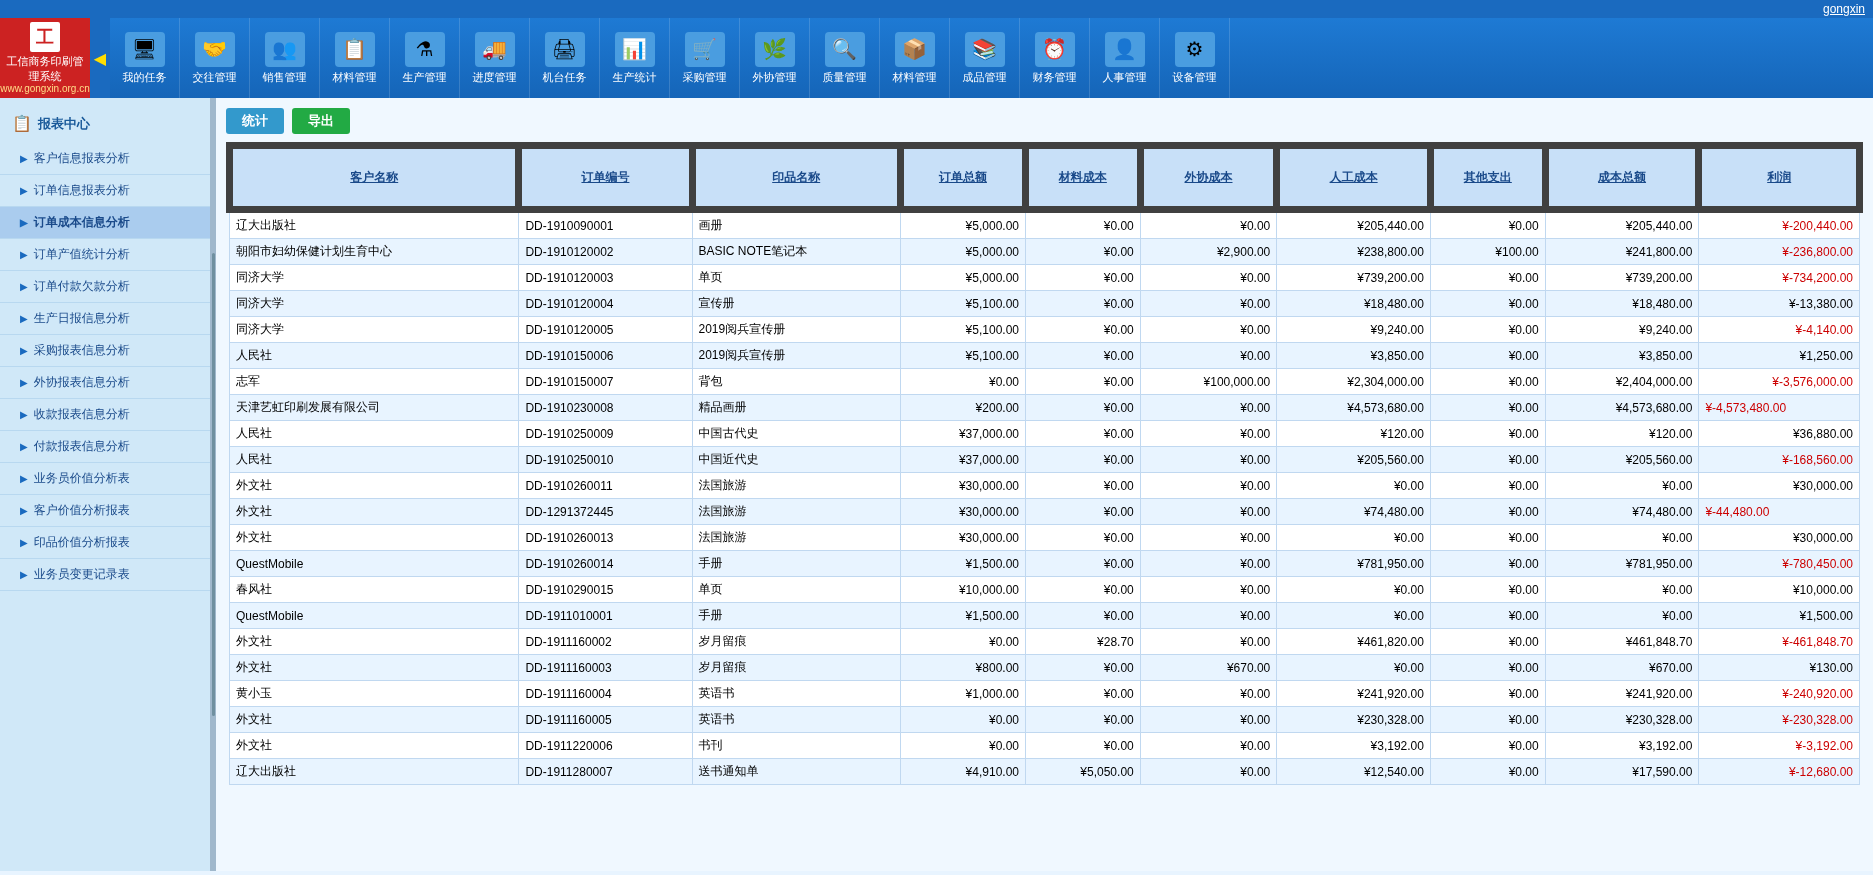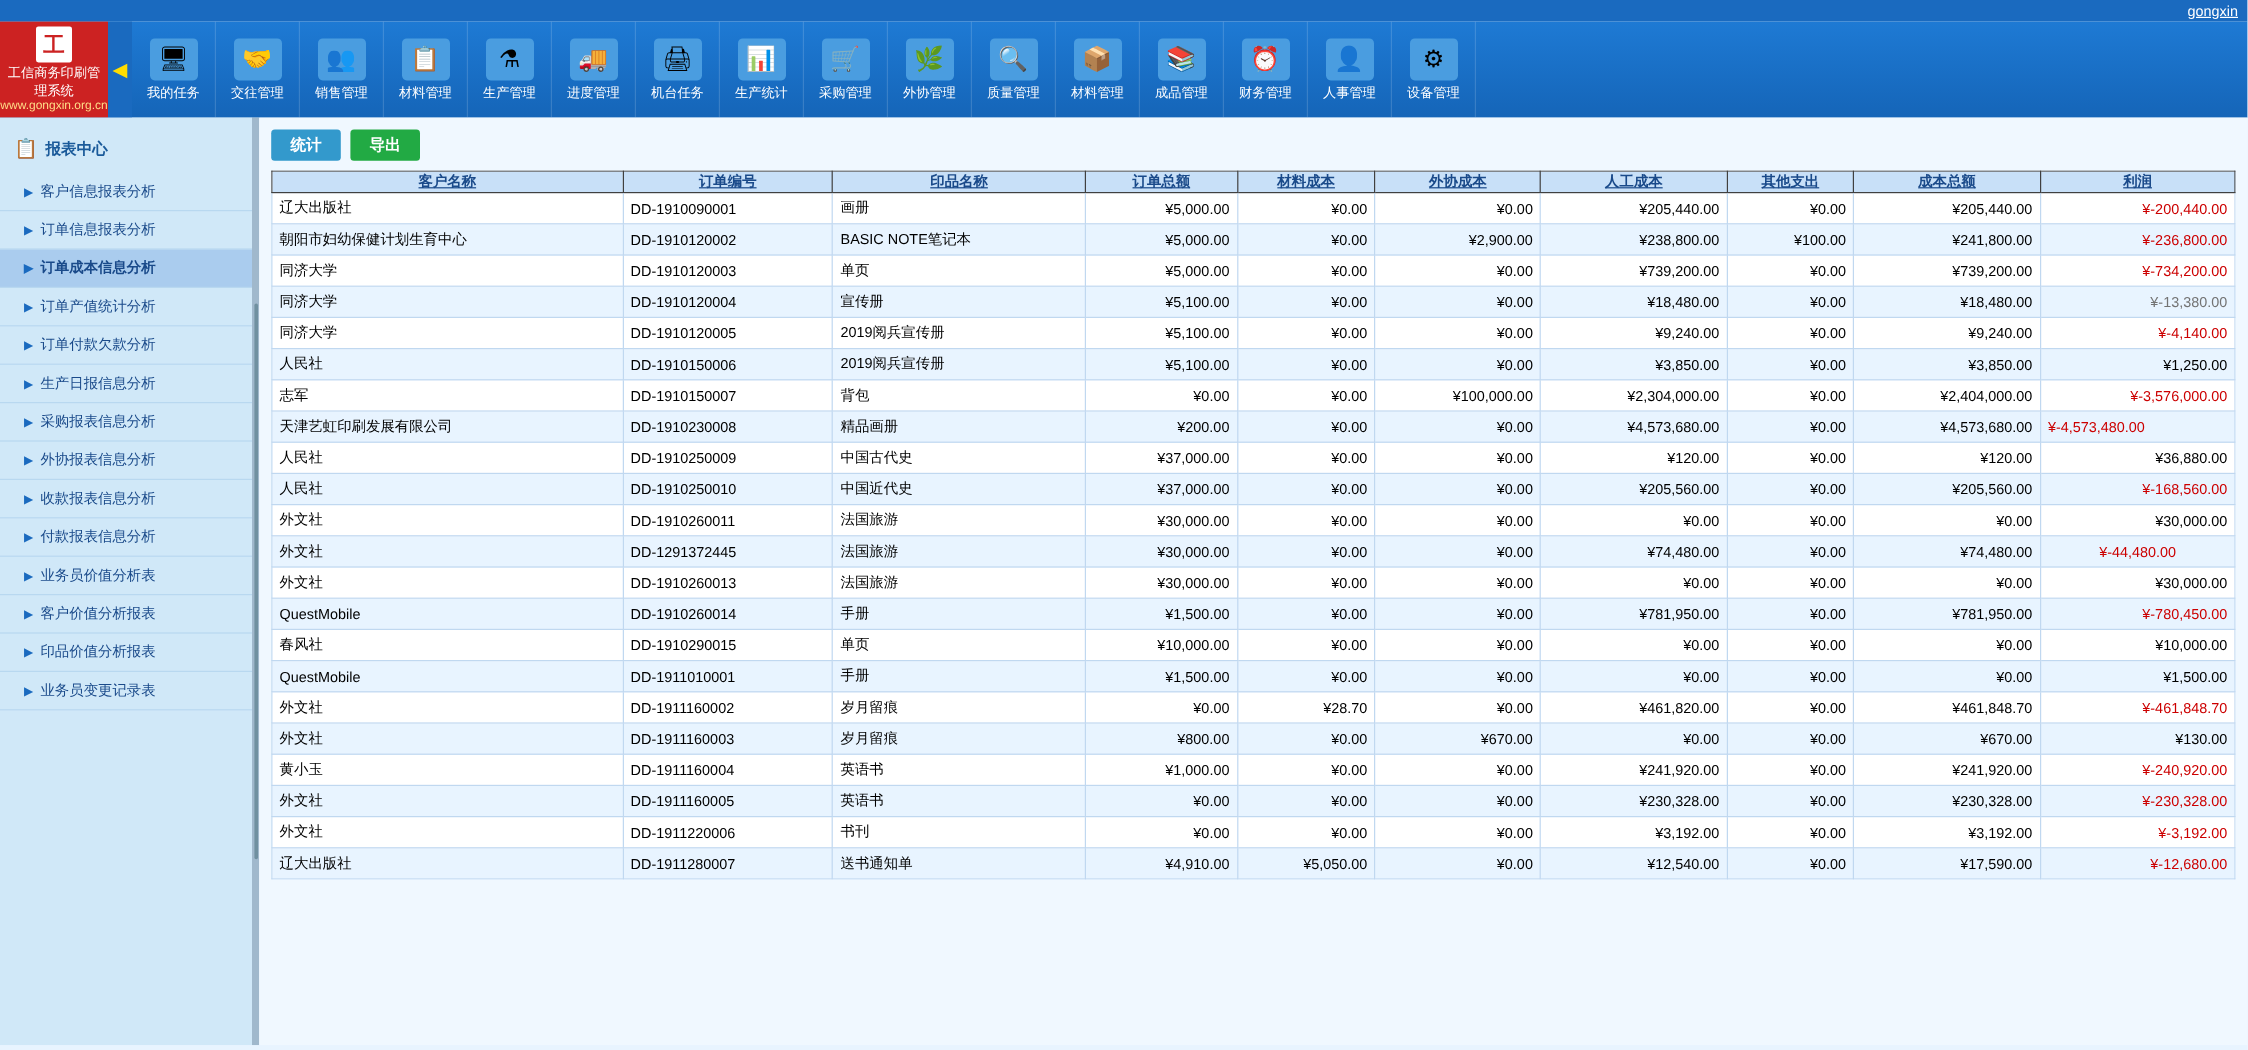--- a/index.html
+++ b/index.html
@@ -37,21 +37,21 @@
     .content { flex: 1; padding: 10px; background: #f0f8ff; overflow: auto; }
 
     
     .toolbar { display: flex; gap: 8px; margin-bottom: 8px; }
     .btn-toolbar { padding: 4px 16px; border: none; border-radius: 3px; cursor: pointer; font-size: 13px; font-weight: bold; }
     .btn-stat { background: #3399cc; color: #fff; }
     .btn-export { background: #22aa44; color: #fff; }
 
     
     .data-table { width: 100%; border-collapse: collapse; font-size: 12px; }
-    .data-table th { background: #c8e0f8; color: #1a4a8a; text-decoration: underline; padding: 0 6px; border: 1px solid #404040; text-align: center; white-space: nowrap; cursor: pointer; }
+    .data-table th { background: #c8e0f8; color: #1a4a8a; text-decoration: underline; padding: 20px 6px; border: 7px solid #404040; text-align: center; white-space: nowrap; cursor: pointer; }
     .data-table td { padding: 4px 6px; border: 1px solid #c0d8f0; white-space: nowrap; }
     .data-table tr:nth-child(even) { background: #e8f4ff; }
     .data-table tr:nth-child(odd) { background: #fff; }
 
     .resize-handle { width: 6px; background: #a0b8cc; cursor: col-resize; display: flex; align-items: center; justify-content: center; }
     .resize-bar { width: 3px; height: 60%; background: #7090a0; border-radius: 2px; }
   </style>
 </head>
 <body>
 
@@ -268,21 +268,21 @@
             <tr>
               <td>同济大学</td>
               <td>DD-1910120004</td>
               <td>宣传册</td>
               <td style="text-align: right;">¥5,100.00</td>
               <td style="text-align: right;">¥0.00</td>
               <td style="text-align: right;">¥0.00</td>
               <td style="text-align: right;">¥18,480.00</td>
               <td style="text-align: right;">¥0.00</td>
               <td style="text-align: right;">¥18,480.00</td>
-              <td style="text-align: right; color: #737373;">¥-13,380.00</td>
+              <td style="text-align: right; color: #000000;">¥-13,380.00</td>
             </tr>
             <tr>
               <td>同济大学</td>
               <td>DD-1910120005</td>
               <td>2019阅兵宣传册</td>
               <td style="text-align: right;">¥5,100.00</td>
               <td style="text-align: right;">¥0.00</td>
               <td style="text-align: right;">¥0.00</td>
               <td style="text-align: right;">¥9,240.00</td>
               <td style="text-align: right;">¥0.00</td>
@@ -364,21 +364,21 @@
             <tr>
               <td>外文社</td>
               <td>DD-1291372445</td>
               <td>法国旅游</td>
               <td style="text-align: right;">¥30,000.00</td>
               <td style="text-align: right;">¥0.00</td>
               <td style="text-align: right;">¥0.00</td>
               <td style="text-align: right;">¥74,480.00</td>
               <td style="text-align: right;">¥0.00</td>
               <td style="text-align: right;">¥74,480.00</td>
-              <td style="text-align: center; color: rgb(204, 0, 0);">¥-44,480.00</td>
+              <td style="text-align: left; color: rgb(204, 0, 0);">¥-44,480.00</td>
             </tr>
             <tr>
               <td>外文社</td>
               <td>DD-1910260013</td>
               <td>法国旅游</td>
               <td style="text-align: right;">¥30,000.00</td>
               <td style="text-align: right;">¥0.00</td>
               <td style="text-align: right;">¥0.00</td>
               <td style="text-align: right;">¥0.00</td>
               <td style="text-align: right;">¥0.00</td>

